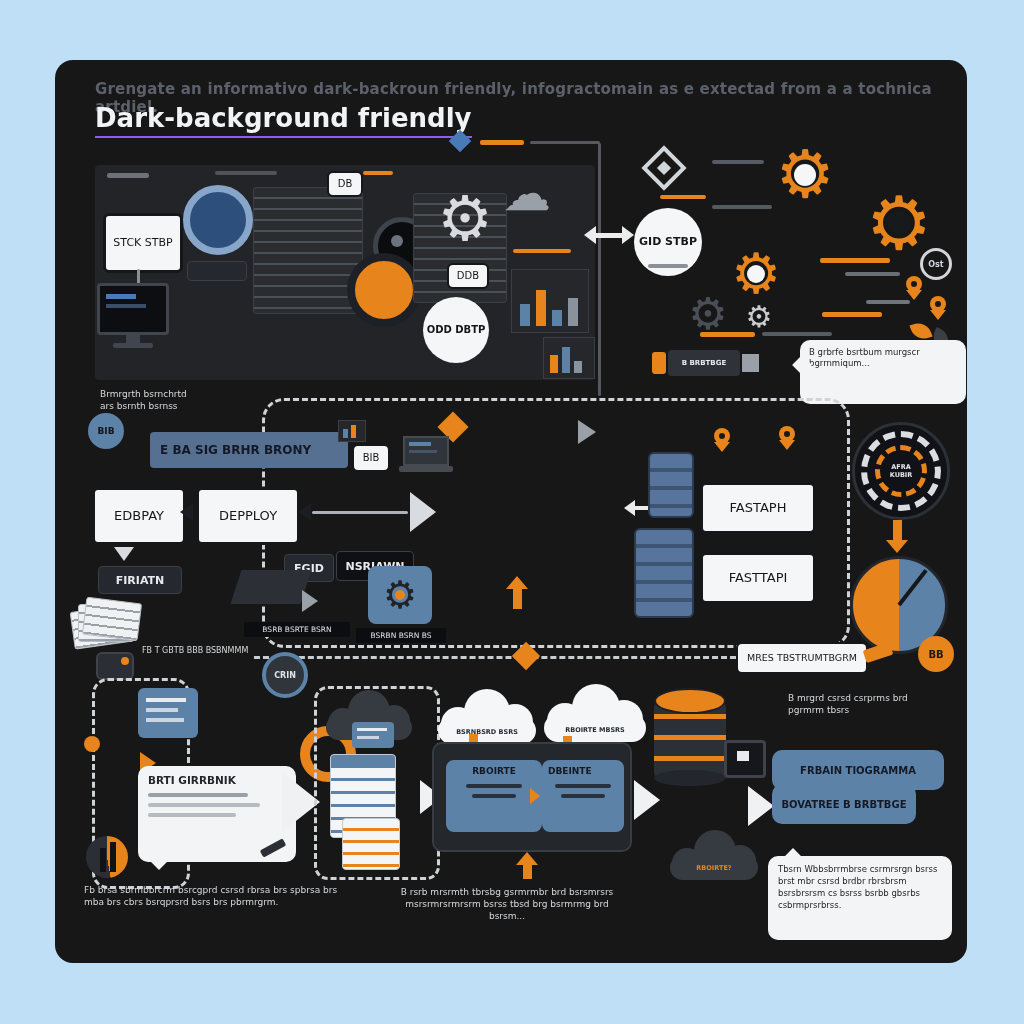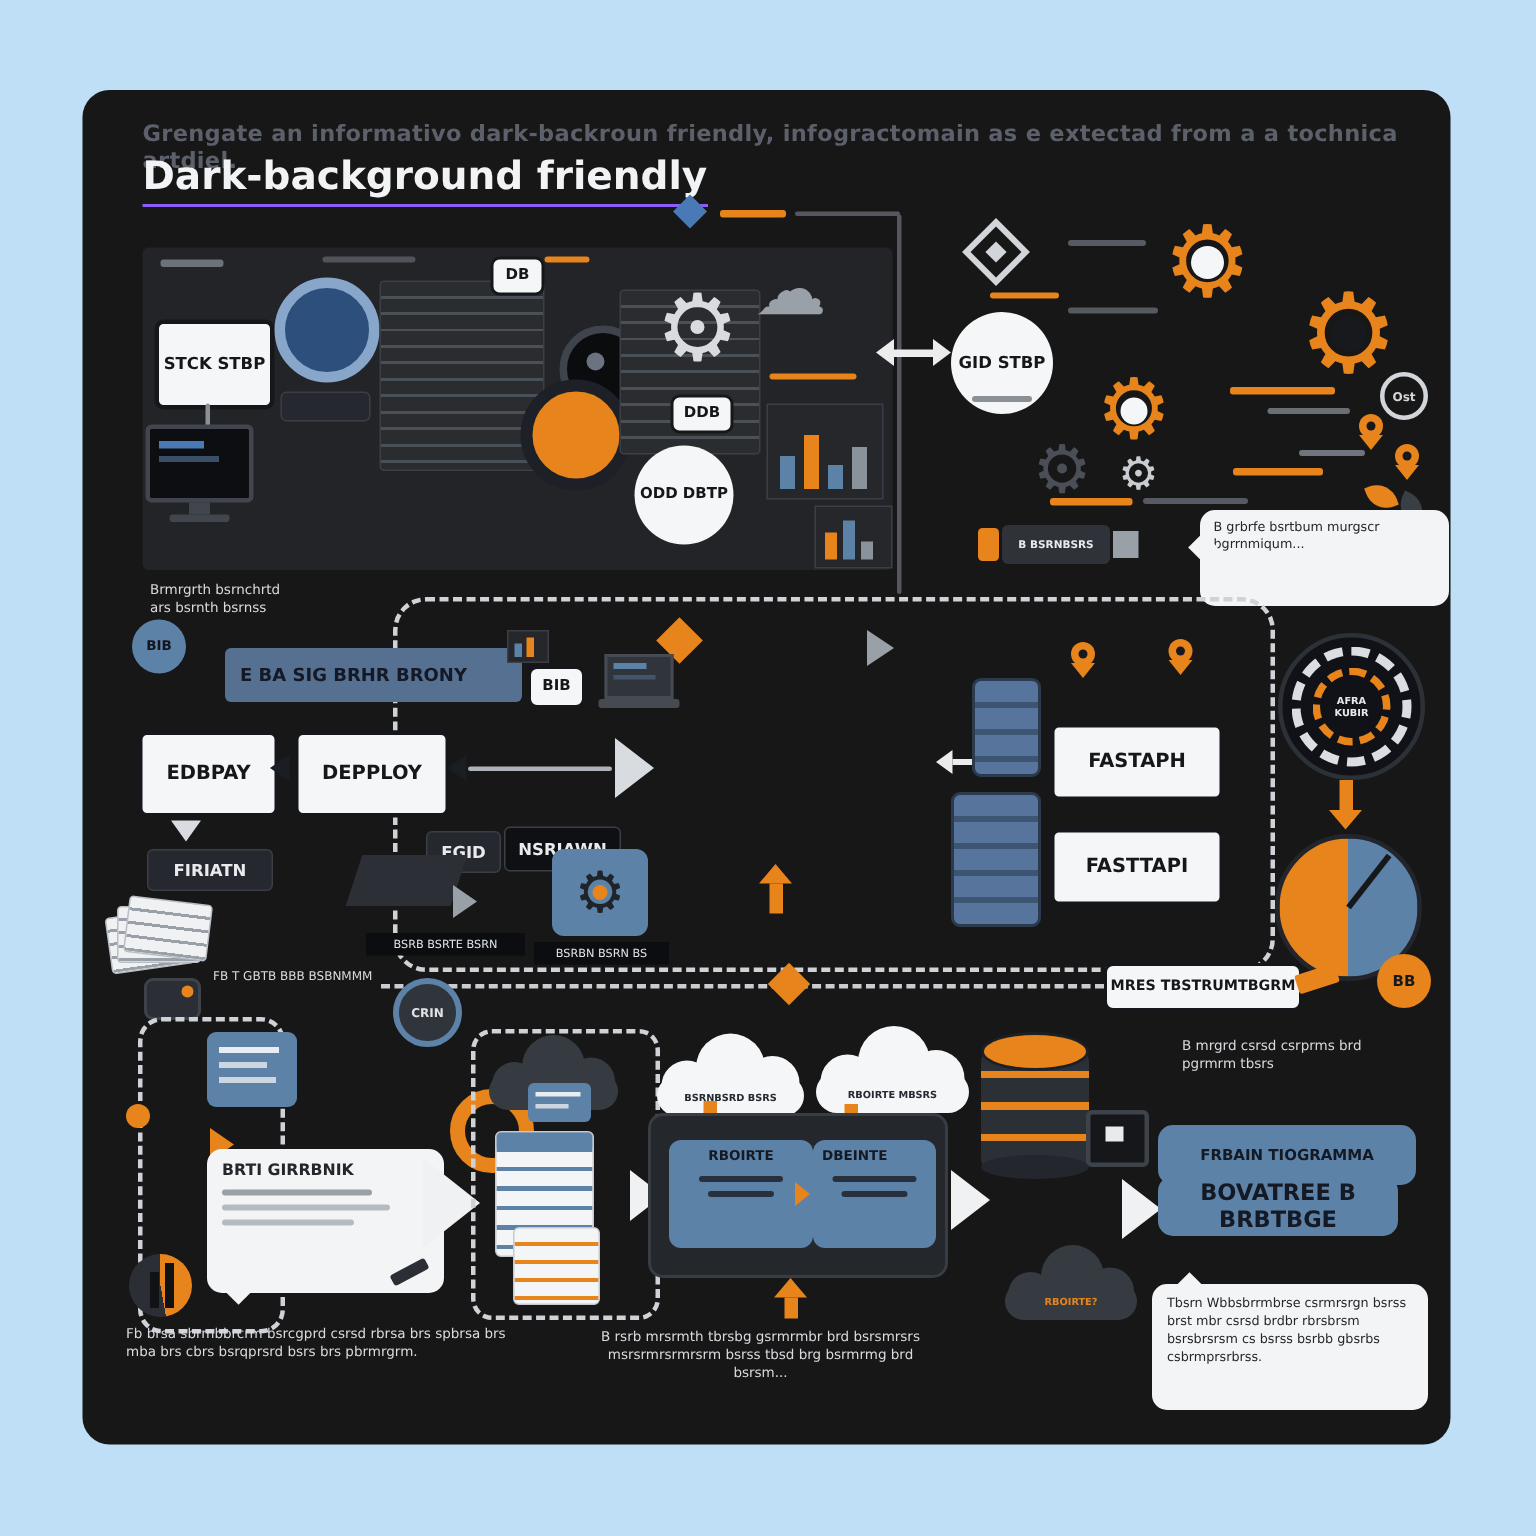--- a/index.html
+++ b/index.html
@@ -1,20 +1,20 @@
 <!DOCTYPE html>
 <html><head>
 <meta charset="utf-8">
 <style>
   html,body{margin:0;padding:0;}
   body{width:1024px;height:1024px;background:#bedff5;font-family:"DejaVu Sans",sans-serif;overflow:hidden;}
   .stage{position:relative;width:1024px;height:1024px;}
   .abs{position:absolute;}
   .panel{left:55px;top:60px;width:912px;height:903px;background:#171717;border-radius:18px;}
-  .white-box{background:#f5f6f7;border:3px solid #15171b;border-radius:6px;color:#15171b;font-weight:bold;display:flex;align-items:center;justify-content:center;text-align:center;line-height:1.15;}
+  .white-box{background:#f5f6f7;border:3px solid #15171b;border-radius:6px;color:#15171b;font-weight:normal;display:flex;align-items:center;justify-content:center;text-align:center;line-height:1.15;}
   .chip-dark{background:#25282e;color:#e8eaed;font-weight:bold;display:flex;align-items:center;justify-content:center;border-radius:4px;border:1px solid #3a3e45;}
   .circle-badge{background:#f5f6f7;color:#15171b;border-radius:50%;font-weight:bold;display:flex;align-items:center;justify-content:center;text-align:center;line-height:1.15;}
   .tiny{color:#d7dade;font-size:9px;line-height:1.35;}
   .dec{border-radius:2px;}
   .dashed-rect{border:3px dashed #cfd3d8;border-radius:22px;}
   .bar-blue{background:#5d82a8;border-radius:10px;color:#141924;font-weight:bold;display:flex;align-items:center;justify-content:center;text-align:center;}
   .bar-steel{background:#567092;color:#141925;font-weight:bold;display:flex;align-items:center;padding-left:10px;border-radius:4px;}
   .bubble{background:#f3f4f5;border-radius:10px;color:#23262b;}
   .tail{position:absolute;width:14px;height:14px;background:#f3f4f5;transform:rotate(45deg);}
   .cloud .puff{position:absolute;border-radius:50%;background:#f5f6f8;}
@@ -147,21 +147,21 @@
   <div class="abs dec" style="left:712px;top:205px;width:60px;height:4px;background:#555a61"></div>
   <div class="abs dec" style="left:820px;top:258px;width:70px;height:5px;background:#e8841c"></div>
   <div class="abs dec" style="left:845px;top:272px;width:55px;height:4px;background:#6a6f76"></div>
   <div class="abs dec" style="left:648px;top:264px;width:40px;height:4px;background:#8b9096"></div>
   <div class="abs dec" style="left:700px;top:332px;width:55px;height:5px;background:#e8841c"></div>
   <div class="abs dec" style="left:762px;top:332px;width:70px;height:4px;background:#565b63"></div>
   <div class="abs dec" style="left:822px;top:312px;width:60px;height:5px;background:#e8841c"></div>
   <div class="abs dec" style="left:866px;top:300px;width:44px;height:4px;background:#70757d"></div>
   <div class="abs" style="left:652px;top:350px;width:110px;height:26px">
     <div style="position:absolute;left:0;top:2px;width:14px;height:22px;background:#e8841c;border-radius:3px"></div>
-    <div style="position:absolute;left:16px;top:0;width:72px;height:26px;background:#2f3339;border-radius:4px;color:#e8eaed;font-size:7px;font-weight:bold;display:flex;align-items:center;justify-content:center">B BSRNBSRS</div>
+    <div style="position:absolute;left:16px;top:0;width:72px;height:26px;background:#2f3339;border-radius:4px;color:#e8eaed;font-size:7px;font-weight:bold;display:flex;align-items:center;justify-content:center">B BRBTBGE</div>
     <div style="position:absolute;left:90px;top:4px;width:17px;height:18px;background:#99a0a8"></div>
   </div>
   <div class="abs bubble" style="left:800px;top:340px;width:148px;height:50px;padding:7px 9px;font-size:8.5px;line-height:1.35">
     <div class="tail" style="left:-5px;top:18px"></div>
     <div>B grbrfe bsrtbum murgscr bgrrnmiqum...</div>
   </div>
 
   <div class="abs dashed-rect" style="left:262px;top:398px;width:582px;height:244px"></div>
   <div class="abs" style="left:442px;top:416px;width:22px;height:22px;background:#e8841c;transform:rotate(45deg)"></div>
   <div class="abs tri" style="left:578px;top:420px;border-top:12px solid transparent;border-bottom:12px solid transparent;border-left:18px solid #9aa0a8"></div>
@@ -338,21 +338,21 @@
     <div class="puff" style="left:2px;bottom:2px;width:30px;height:30px"></div>
     <div class="puff" style="left:24px;bottom:8px;width:42px;height:42px"></div>
     <div class="puff" style="right:2px;bottom:3px;width:32px;height:32px"></div>
     <div class="cbase"></div>
     <div class="ctext small" style="color:#e8841c">RBOIRTE?</div>
   </div>
   <div class="abs tri" style="left:748px;top:786px;border-top:20px solid transparent;border-bottom:20px solid transparent;border-left:26px solid #f0f1f3"></div>
 
   <div class="abs tiny" style="left:788px;top:692px;width:156px">B mrgrd csrsd csrprms brd pgrmrm tbsrs</div>
   <div class="abs bar-blue" style="left:772px;top:750px;width:172px;height:40px;font-size:10px">FRBAIN TIOGRAMMA</div>
-  <div class="abs bar-blue" style="left:772px;top:784px;width:160px;height:40px;font-size:15px">BOVATREE B BRBTBGE</div>
+  <div class="abs bar-blue" style="left:772px;top:784px;width:144px;height:40px;font-size:10px">BOVATREE B BRBTBGE</div>
   <div class="abs bubble" style="left:768px;top:856px;width:184px;height:84px;padding:8px 10px;font-size:8.5px;line-height:1.4;box-sizing:border-box">
     <div class="tail" style="left:18px;top:-5px"></div>
     <div>Tbsrn Wbbsbrrmbrse csrmrsrgn bsrss brst mbr csrsd brdbr rbrsbrsm bsrsbrsrsm cs bsrss bsrbb gbsrbs csbrmprsrbrss.</div>
   </div>
 
   <div class="abs" style="left:86px;top:836px;width:46px;height:44px">
     <div style="position:absolute;left:0;top:0;width:42px;height:42px;border-radius:50%;background:conic-gradient(#e8841c 0 170deg,#2b2f35 170deg 360deg)"></div>
     <div style="position:absolute;left:14px;top:12px;width:6px;height:24px;background:#101215"></div>
     <div style="position:absolute;left:24px;top:6px;width:6px;height:30px;background:#101215"></div>
   </div>

